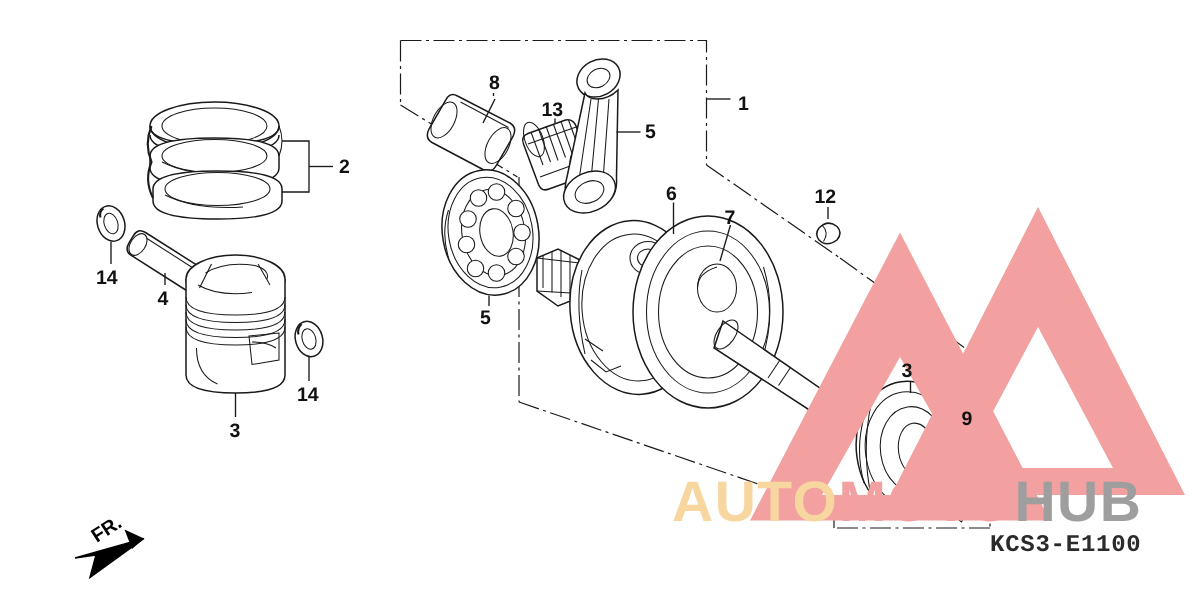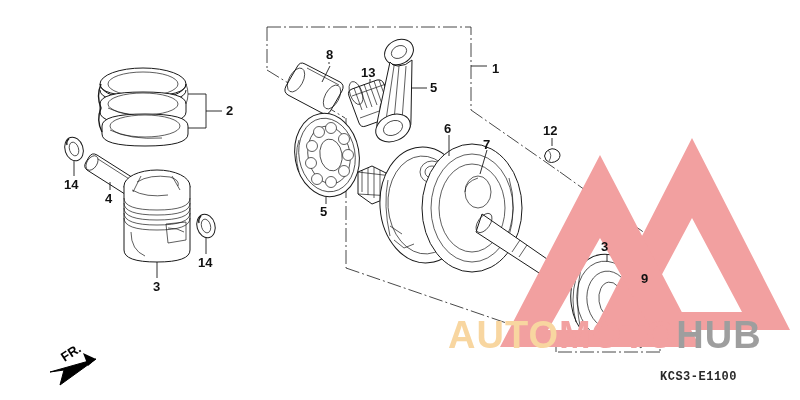--- a/index.html
+++ b/index.html
@@ -50,23 +50,23 @@
     font-family: "Liberation Sans", sans-serif;
     font-size: 38px;
     font-weight: 700;
     letter-spacing: 1px;
     white-space: nowrap;
     line-height: 1;
   }
   #partno {
     position: absolute;
     left: 660px;
-    top: 370px;
+    top: 354px;
     font-family: "Liberation Mono", monospace;
-    font-size: 12px;
+    font-size: 16px;
     font-weight: 700;
     color: #2a2a2a;
     letter-spacing: 0.5px;
     white-space: nowrap;
   }
   #fr-label {
     position: absolute;
     left: 58px;
     top: 352px;
     font-family: "Liberation Sans", sans-serif;

